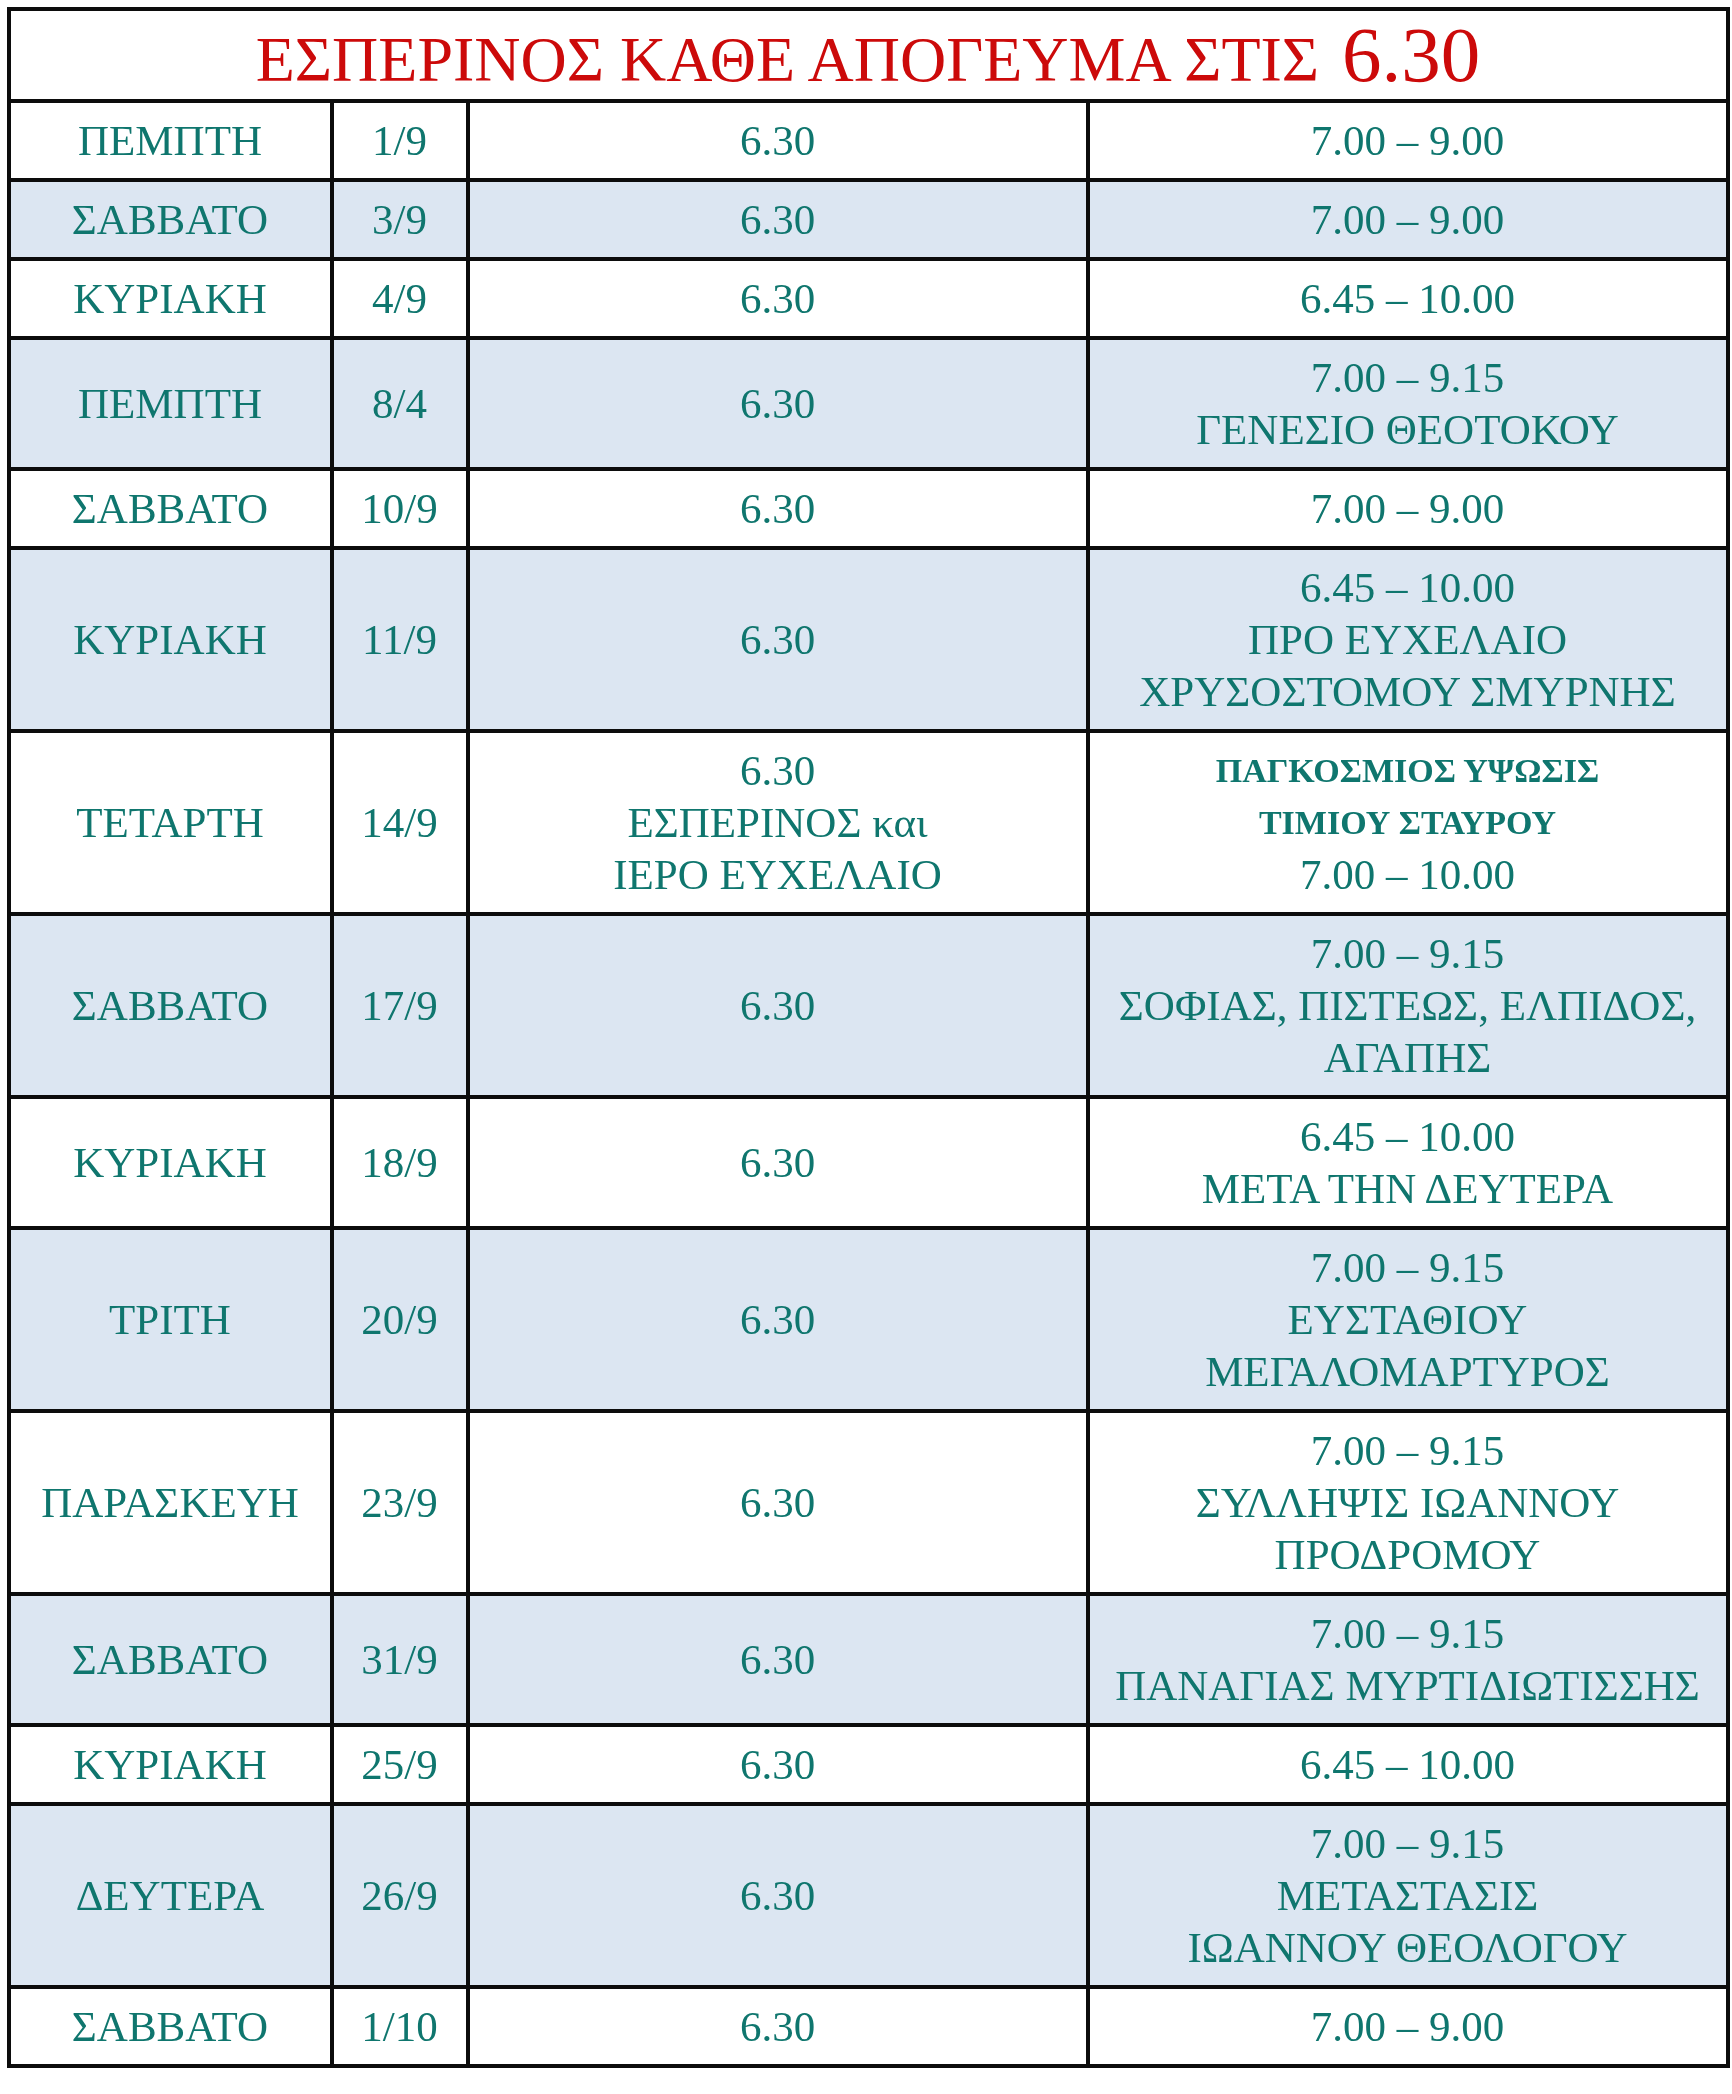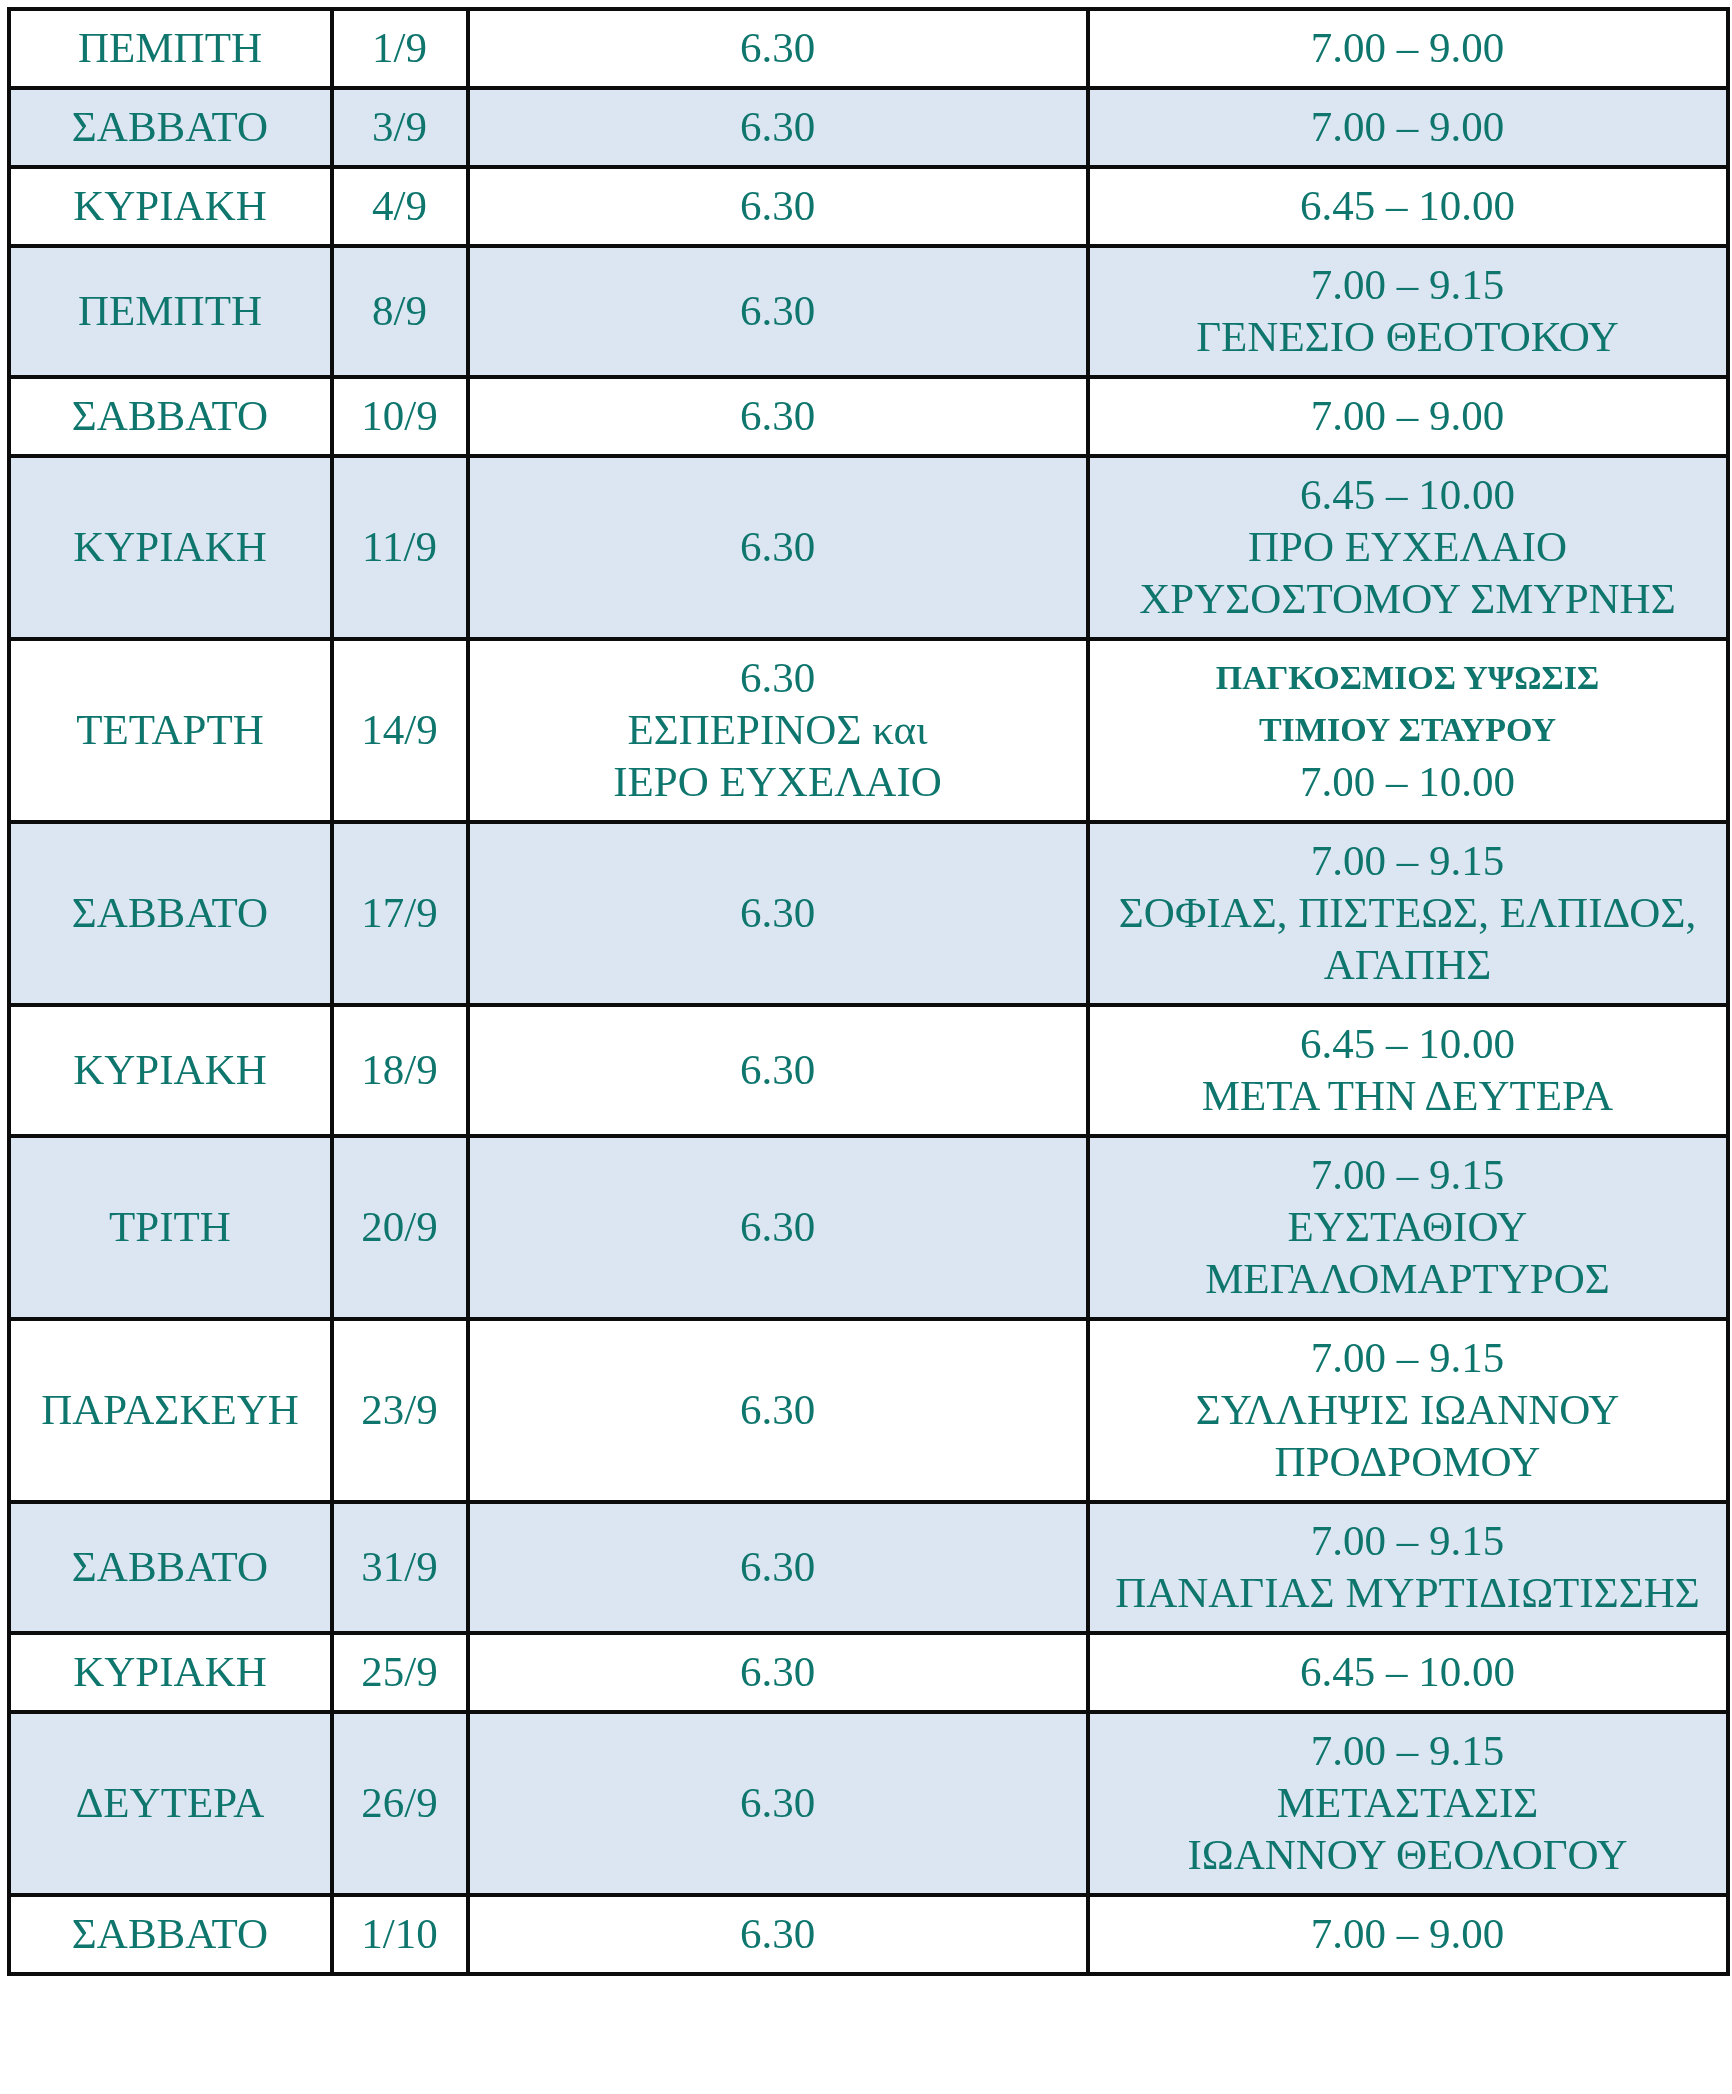--- a/index.html
+++ b/index.html
@@ -80,20 +80,25 @@
 
 <div class="sheet">
   <table class="schedule">
     <colgroup>
       <col class="c-day">
         <col class="c-date">
         <col class="c-vesp">
         <col class="c-lit">
     </colgroup>
     <tbody>
+      <tr>
+        <td class="title-cell" colspan="4">
+          <span>ΕΣΠΕΡΙΝΟΣ ΚΑΘΕ ΑΠΟΓΕΥΜΑ ΣΤΙΣ</span><span class="title-time">6.30</span>
+        </td>
+      </tr>
     <tr class="data-row">
     <td class="day-cell">ΠΕΜΠΤΗ</td>
     <td class="date-cell">1/9</td>
     <td class="vespers-cell">
             <div class="line">6.30</div>
           </td>
     <td class="liturgy-cell">
             <div class="line">7.00 – 9.00</div>
           </td>
   </tr>
@@ -112,21 +117,21 @@
     <td class="date-cell">4/9</td>
     <td class="vespers-cell">
             <div class="line">6.30</div>
           </td>
     <td class="liturgy-cell">
             <div class="line">6.45 – 10.00</div>
           </td>
   </tr>
         <tr class="data-row shaded">
     <td class="day-cell">ΠΕΜΠΤΗ</td>
-    <td class="date-cell">8/9</td>
+    <td class="date-cell">8/4</td>
     <td class="vespers-cell">
             <div class="line">6.30</div>
           </td>
     <td class="liturgy-cell">
             <div class="line">7.00 – 9.15</div>
             <div class="line">ΓΕΝΕΣΙΟ ΘΕΟΤΟΚΟΥ</div>
           </td>
   </tr>
         <tr class="data-row">
     <td class="day-cell">ΣΑΒΒΑΤΟ</td>

